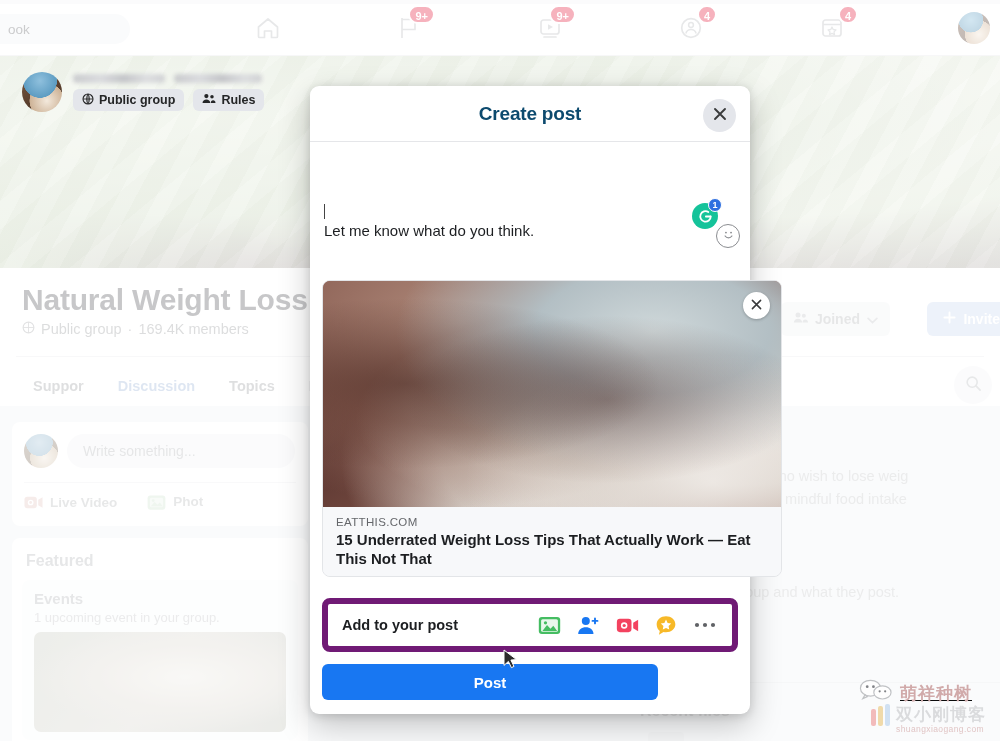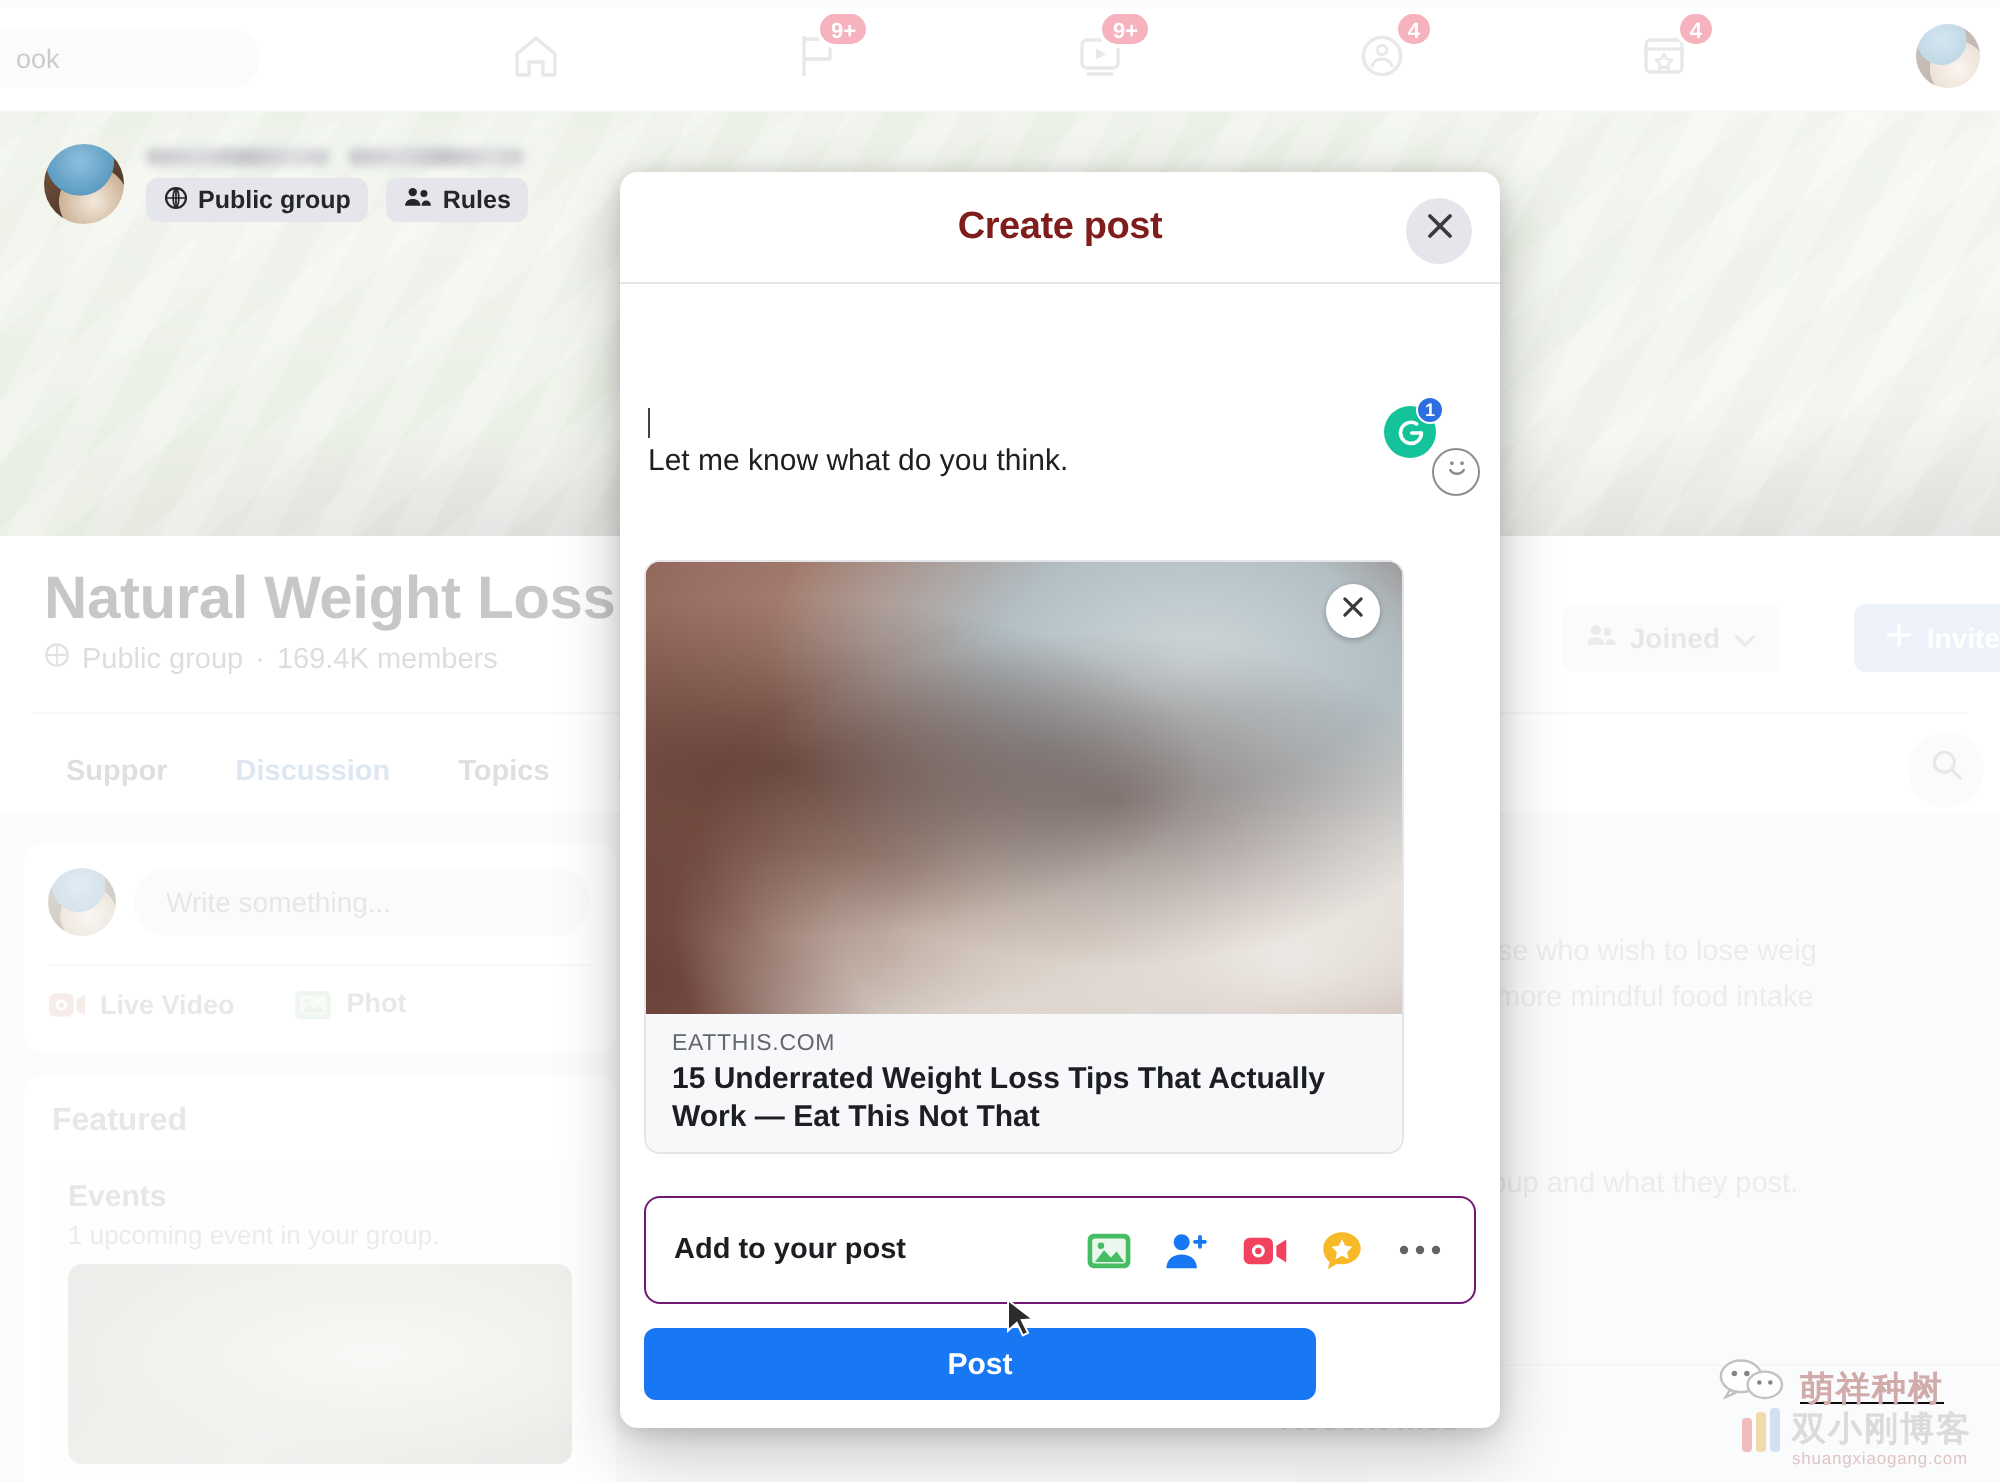--- a/index.html
+++ b/index.html
@@ -150,21 +150,21 @@
   .modal{
     position:absolute; left:310px; top:86px; width:440px; height:628px;
     background:#fff; border-radius:9px;
     box-shadow:0 12px 32px rgba(0,0,0,.22), 0 2px 10px rgba(0,0,0,.14);
     overflow:hidden;
   }
   .modal-header{
     position:relative; height:56px; border-bottom:1px solid #e5e6e9;
     display:flex; align-items:center; justify-content:center;
   }
-  .modal-title{font-size:19px;font-weight:bold;color:#7f1d1d;letter-spacing:-.2px;}
+  .modal-title{font-size:19px;font-weight:bold;color:#0c4a6e;letter-spacing:-.2px;}
   .modal-close{
     position:absolute; right:14px; top:13px; width:33px; height:33px; border-radius:50%;
     background:#e4e6eb; display:flex; align-items:center; justify-content:center;
   }
 
   .author-row{position:absolute; left:22px; top:72px; display:flex; gap:11px;}
   .author-avatar{
     width:40px;height:40px;border-radius:50%;
     background:
       radial-gradient(circle at 45% 22%, #8fc0dd 0%, #5d9cc2 44%, transparent 45%),
@@ -200,21 +200,21 @@
     background:#2e6fe0; color:#fff;font-size:9px;font-weight:bold;
     display:flex;align-items:center;justify-content:center; border:1.5px solid #fff;
   }
   .emoji-btn{
     position:absolute; left:716px; top:224px; width:24px;height:24px;border-radius:50%;
     border:1.5px solid #8b8d91; display:flex;align-items:center;justify-content:center;
   }
 
   
   .link-card{
-    position:absolute; left:322px; top:280px; width:380px; height:297px;
+    position:absolute; left:322px; top:280px; width:460px; height:297px;
     border:1px solid #e3e5e8; border-radius:8px; overflow:hidden; background:#f7f8fa;
   }
   .link-img{
     position:relative; width:100%; height:228px;
     background:
       radial-gradient(ellipse at 72% 22%, #cfd8da 0%, #b3bfc4 25%, transparent 55%),
       radial-gradient(ellipse at 88% 60%, #e9e3dd 0%, #cbbfb4 35%, transparent 65%),
       radial-gradient(ellipse at 30% 18%, #b08b7c 0%, #8d6256 40%, transparent 70%),
       radial-gradient(ellipse at 48% 78%, #efe9e4 0%, #cfc4bc 30%, transparent 60%),
       linear-gradient(150deg,#8d5f52 0%, #5b3630 35%, #7a4f45 60%, #9c7a6e 100%);
@@ -231,21 +231,21 @@
     background:#fff; display:flex;align-items:center;justify-content:center;
     box-shadow:0 1px 3px rgba(0,0,0,.25); z-index:3;
   }
   .link-info{position:absolute;left:0;bottom:0;width:100%;height:69px;background:#f7f8fa;padding:9px 13px;}
   .link-domain{font-size:11.5px;color:#65676b;letter-spacing:.35px;text-transform:uppercase;}
   .link-title{margin-top:3px;font-size:15px;font-weight:bold;color:#1c1e21;line-height:1.26;}
 
   
   .addto{
     position:absolute; left:322px; top:598px; width:416px; height:54px;
-    border:1px solid #701a75; border-radius:8px; display:flex; align-items:center;
+    border:6px solid #701a75; border-radius:8px; display:flex; align-items:center;
     padding:0 14px; justify-content:space-between;
   }
   .addto-label{font-size:14.5px;font-weight:bold;color:#1c1e21;}
   .addto-icons{display:flex;align-items:center;gap:13px;}
   .addto-icons > *{display:flex;align-items:center;justify-content:center;width:26px;height:26px;}
 
   .post-btn{
     position:absolute; left:322px; top:664px; width:336px; height:36px;
     background:#1877f2; border-radius:6px; color:#fff;
     font-size:15px;font-weight:bold; display:flex;align-items:center;justify-content:center;

